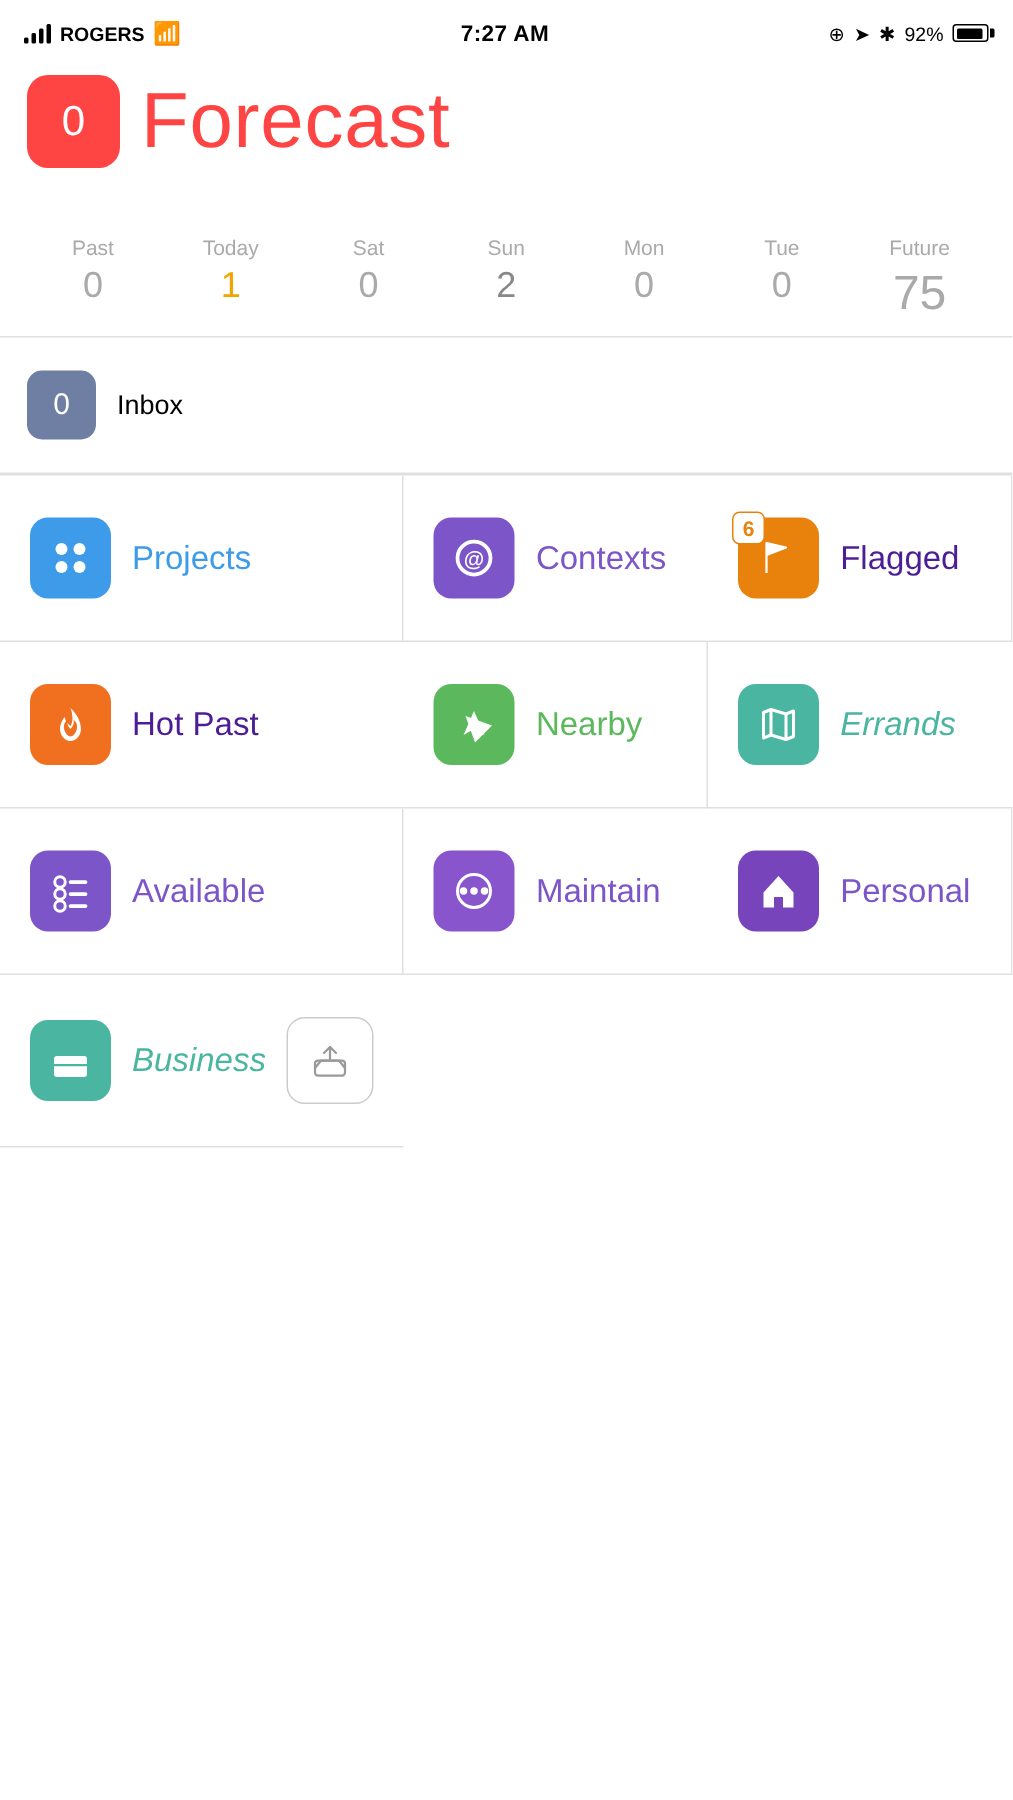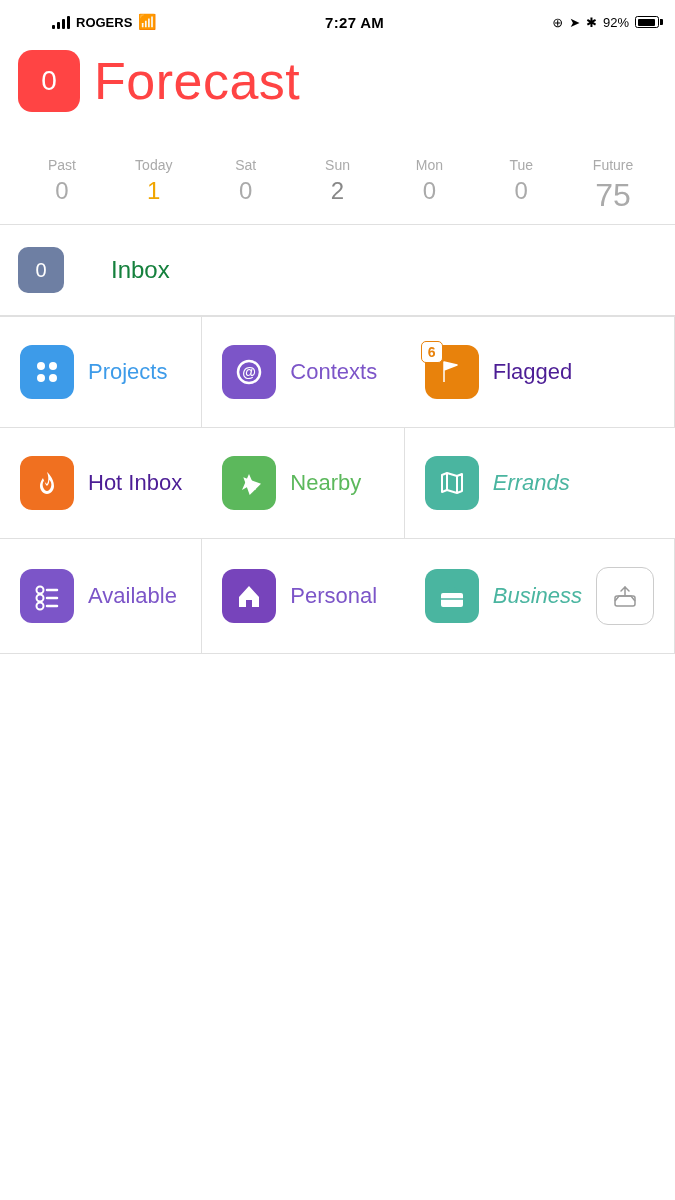--- a/index.html
+++ b/index.html
@@ -13,21 +13,20 @@
     }
 
     
     .status-bar {
       display: flex;
       justify-content: space-between;
       align-items: center;
       padding: 8px 16px 4px;
       background: #fff;
       height: 40px;
-      margin-left: 36px;
     }
     .status-left {
       display: flex;
       align-items: center;
       gap: 6px;
       font-size: 13px;
       font-weight: 600;
     }
     .status-center {
       font-size: 15px;
@@ -169,24 +168,23 @@
       border-radius: 10px;
       display: flex;
       align-items: center;
       justify-content: center;
       color: #fff;
       font-size: 20px;
       font-weight: 300;
       flex-shrink: 0;
     }
     .inbox-label {
-      color: #15803d;
-      font-size: 24px;
-      font-weight: 300;
-      margin-left: 33px;
+      color: #000000;
+      font-size: 18px;
+      font-weight: 300;
     }
 
     
     .grid-container {
       display: grid;
       grid-template-columns: 1fr 1fr 1fr;
       border-top: 1px solid #e0e0e0;
     }
     .grid-item {
       display: flex;
@@ -383,21 +381,21 @@
     <span class="grid-label label-orange">Flagged</span>
   </div>
 
   <div class="grid-item">
     <div class="grid-icon icon-orange2">
       <svg viewBox="0 0 30 30" xmlns="http://www.w3.org/2000/svg">
         <path d="M15 4 C15 4 22 10 22 18 C22 22 19 26 15 26 C11 26 8 22 8 18 C8 14 11 10 11 10 C11 10 12 14 15 16 C15 16 18 12 15 4Z" fill="white"></path>
         <path d="M15 18 C15 18 18 15 17 12 C19 13 20 16 19 19 C18 21.5 16.5 23 15 23 C13.5 23 12 21.5 11 19 C10 16 11 13 13 12 C12 15 15 18 15 18Z" fill="#f07020"></path>
       </svg>
     </div>
-    <span class="grid-label label-orange">Hot Inbox</span>
+    <span class="grid-label label-orange">Hot Past</span>
   </div>
 
   <div class="grid-item">
     <div class="grid-icon icon-green">
       <svg viewBox="0 0 30 30" xmlns="http://www.w3.org/2000/svg">
         <polygon points="15,5 26,25 4,25" fill="none" stroke="white" stroke-width="0"></polygon>
         <path d="M5 25 L15 5 L25 25 Z" fill="none"></path>
         <path d="M7 24 L15 7 L23 24" fill="white" transform="rotate(-45 15 15)"></path>
 
         <path d="M8 22 L15 6 L22 22 L15 18 Z" fill="white"></path>
@@ -426,20 +424,32 @@
         <circle cx="8" cy="17" r="3.5" fill="none" stroke="white" stroke-width="2"></circle>
         <circle cx="8" cy="25" r="3.5" fill="none" stroke="white" stroke-width="2"></circle>
         <line x1="15" y1="9" x2="25" y2="9" stroke="white" stroke-width="2.5" stroke-linecap="round"></line>
         <line x1="15" y1="17" x2="25" y2="17" stroke="white" stroke-width="2.5" stroke-linecap="round"></line>
         <line x1="15" y1="25" x2="25" y2="25" stroke="white" stroke-width="2.5" stroke-linecap="round"></line>
       </svg>
     </div>
     <span class="grid-label label-purple">Available</span>
   </div>
 
+  <div class="grid-item">
+    <div class="grid-icon icon-purple3">
+      <svg viewBox="0 0 30 30" xmlns="http://www.w3.org/2000/svg">
+
+        <circle cx="15" cy="15" r="11" fill="none" stroke="white" stroke-width="2"></circle>
+        <circle cx="8" cy="15" r="2.5" fill="white"></circle>
+        <circle cx="15" cy="15" r="2.5" fill="white"></circle>
+        <circle cx="22" cy="15" r="2.5" fill="white"></circle>
+      </svg>
+    </div>
+    <span class="grid-label label-purple">Maintain</span>
+  </div>
 
   <div class="grid-item">
     <div class="grid-icon icon-purple4">
       <svg viewBox="0 0 30 30" xmlns="http://www.w3.org/2000/svg">
 
         <path d="M5 16 L15 5 L25 16 L25 26 L18 26 L18 19 L12 19 L12 26 L5 26 Z" fill="white"></path>
       </svg>
     </div>
     <span class="grid-label label-purple">Personal</span>
   </div>

